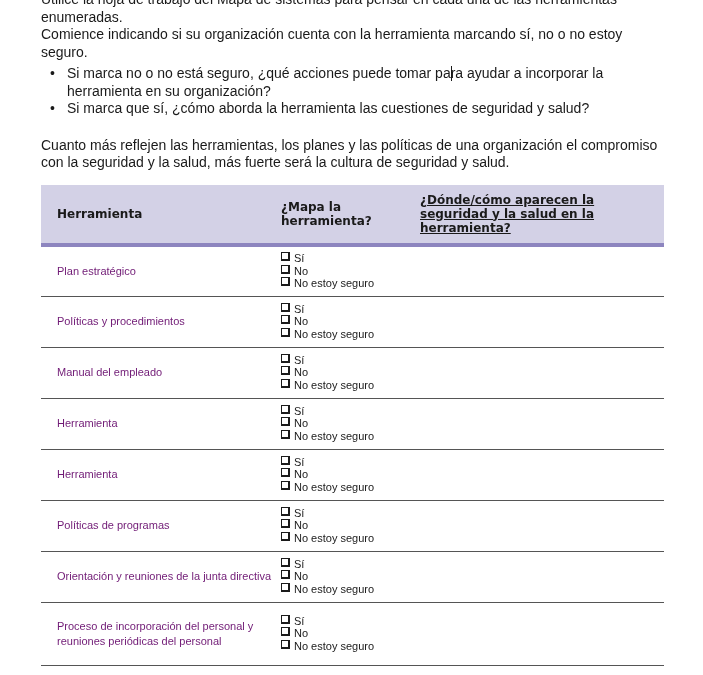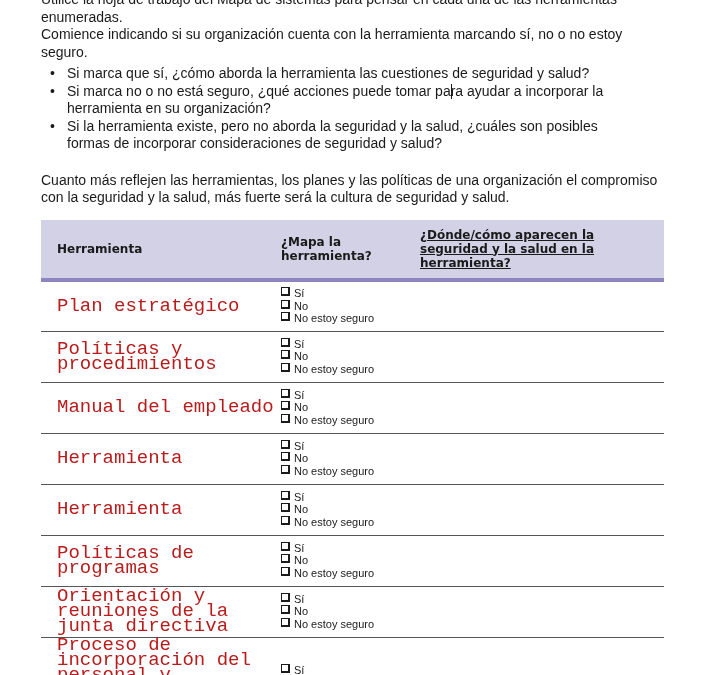--- a/index.html
+++ b/index.html
@@ -23,21 +23,21 @@
     background: #d3d1e6; text-align: left; vertical-align: middle;
     font-family: "DejaVu Sans", sans-serif; font-weight: bold; font-size: 12px;
     line-height: 14px; color: #1a1a1a; padding: 8px 0 8px 16px; height: 29px;
     border-bottom: 4px solid #8d85bf;
   }
   table.tools th.c2 { padding-left: 0; }
   table.tools th.c3 { padding-left: 0; text-decoration: underline; }
   table.tools td {
     border-bottom: 1px solid #555555; vertical-align: middle; padding: 0;
   }
-  td.tool-name { font-size: 19px; line-height: 15px; padding-left: 16px !important; color: #b91c1c; font-family: Liberation Mono, monospace; }
+  td.tool-name { font-size: 11px; line-height: 15px; padding-left: 16px !important; color: #701a75; }
   td.opts { padding-top: 2px !important; padding-bottom: 2px !important; }
   .opt { display: flex; align-items: flex-start; font-size: 11px; line-height: 12.5px; height: 12.5px; }
   .box {
     display: inline-block; width: 7px; height: 7px; border: 1px solid #1a1a1a;
     border-right-width: 2px; border-bottom-width: 2px; margin-right: 4px; box-sizing: content-box;
     width: 6px; height: 6px;
   }
   td.answer { }
   tr.h1 td { height: 45px; }
   tr.h2 td { height: 46px; }
@@ -46,23 +46,22 @@
 </head>
 <body>
 
 <div class="page">
   <p class="intro">
     <span>Utilice la hoja de trabajo del Mapa de sistemas para pensar en cada una de las herramientas enumeradas.</span><br>
     <span>Comience indicando si su organización cuenta con la herramienta marcando sí, no o no estoy seguro.</span>
   </p>
 
   <ul class="bullets">
+    <li><span>Si marca no o no está seguro, ¿qué acciones puede tomar pa</span><span class="cursor"></span><span>ra ayudar a incorporar la herramienta en su organización?</span></li>
     <li>Si marca que sí, ¿cómo aborda la herramienta las cuestiones de seguridad y salud?</li>
-    <li><span>Si marca no o no está seguro, ¿qué acciones puede tomar pa</span><span class="cursor"></span><span>ra ayudar a incorporar la herramienta en su organización?</span></li>
-    <li>Si la herramienta existe, pero no aborda la seguridad y la salud, ¿cuáles son posibles formas de incorporar consideraciones de seguridad y salud?</li>
   </ul>
 
   <p class="closing">Cuanto más reflejen las herramientas, los planes y las políticas de una organización el compromiso con la seguridad y la salud, más fuerte será la cultura de seguridad y salud.</p>
 
   <table class="tools">
     <colgroup>
         <col style="width:240px">
         <col style="width:139px">
         <col style="width:244px">
       </colgroup>

